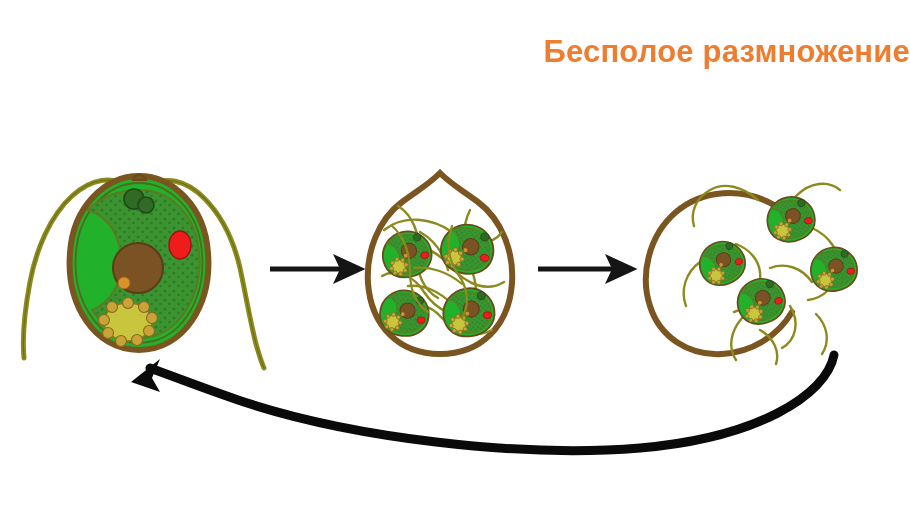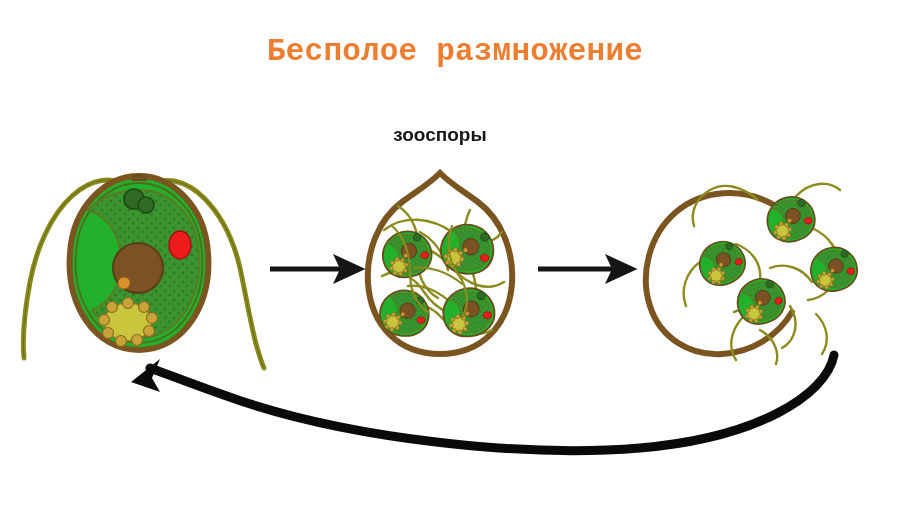--- a/index.html
+++ b/index.html
@@ -1,37 +1,36 @@
 <!DOCTYPE html>
 <html><head>
 <meta charset="utf-8">
 <style>
   html,body{margin:0;padding:0;background:#ffffff;}
   body{width:910px;height:511px;overflow:hidden;
        font-family:"Liberation Sans","DejaVu Sans",sans-serif;}
   #stage{position:relative;width:910px;height:511px;background:#fff;}
   #title{
-    position:absolute;left:0;top:34px;width:910px;text-align:center;
+    position:absolute;left:0;top:34px;width:910px;text-align:right;
     font-size:31px;font-weight:700;letter-spacing:.2px;color:#ED7D31;
-    font-family:Liberation Mono, monospace;
+    font-family:Liberation Sans, sans-serif;
   }
   #zoospore-label{
     position:absolute;left:330px;top:124px;width:220px;text-align:center;
     font-size:19px;font-weight:700;color:#171717;
     font-family:"Liberation Sans","DejaVu Sans",sans-serif;
   }
   svg.layer{position:absolute;left:0;top:0;width:910px;height:511px;overflow:visible;}
 </style>
 </head>
 <body>
 
 <div id="stage">
 
   <div id="title">Бесполое размножение</div>
-  <div id="zoospore-label">зооспоры</div>
 
   <svg class="layer" viewBox="0 0 910 511">
     <defs>
 
       <pattern id="stipple" width="9" height="9" patternUnits="userSpaceOnUse">
         <rect width="9" height="9" fill="#3B9430"></rect>
         <circle cx="3" cy="3" r="1.5" fill="#2E7A25"></circle>
         <circle cx="7.5" cy="7" r="1.3" fill="#2E7A25"></circle>
       </pattern>
       <pattern id="stippleSm" width="6" height="6" patternUnits="userSpaceOnUse">

